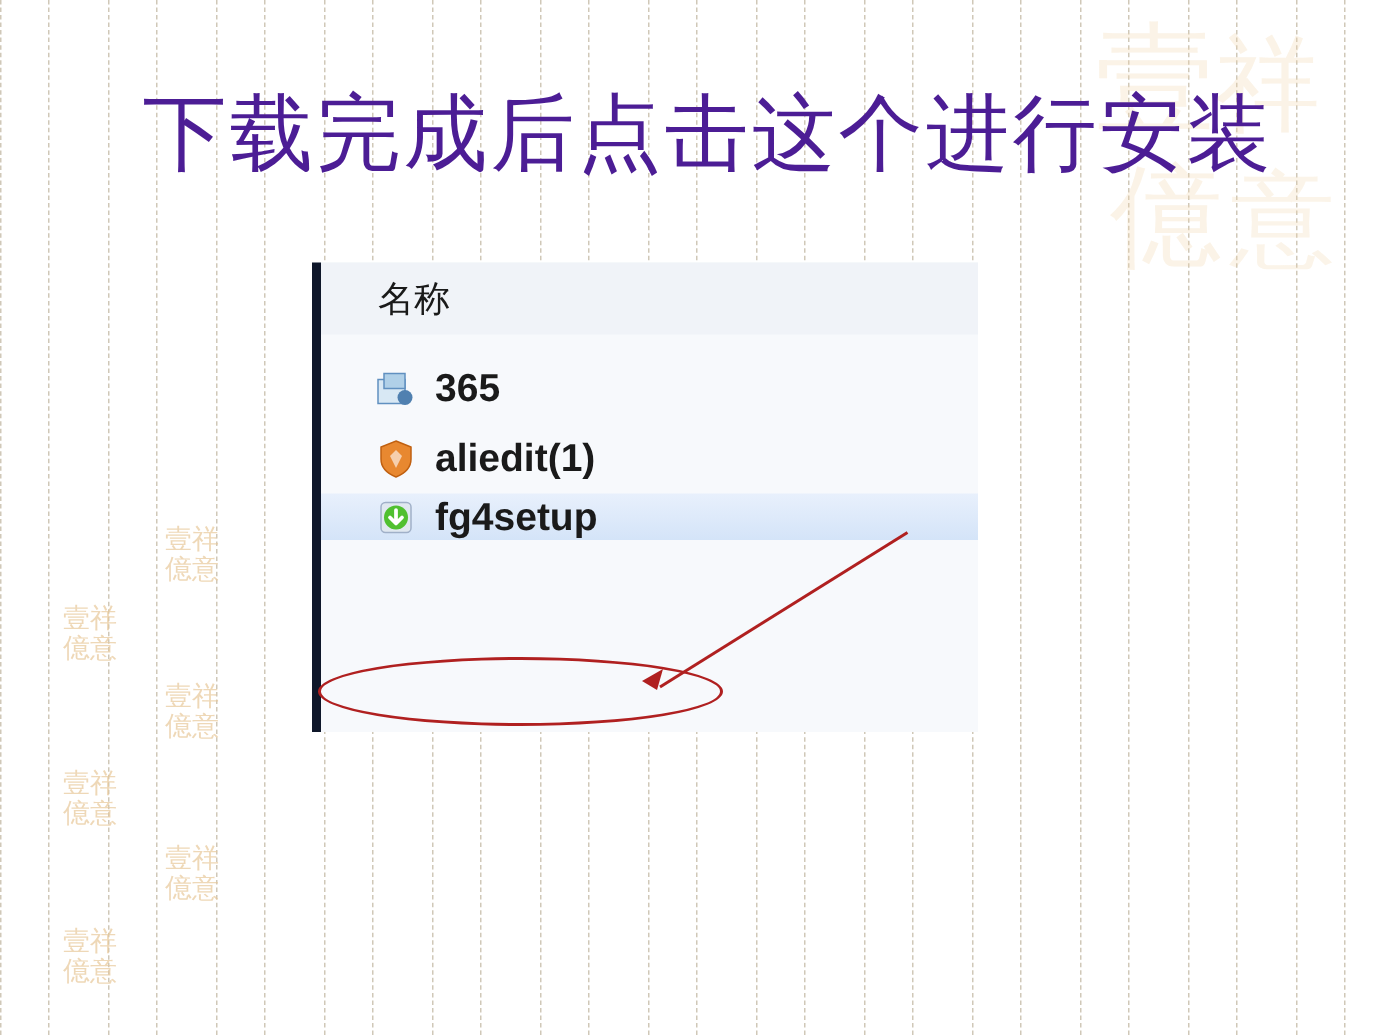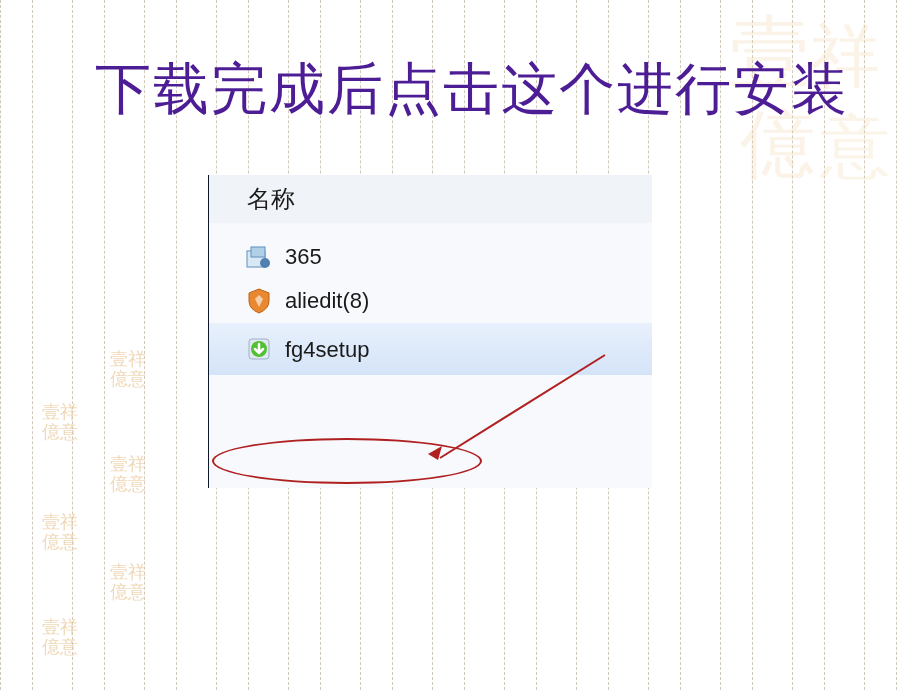--- a/index.html
+++ b/index.html
@@ -71,21 +71,21 @@
     }
     
     
     .explorer {
       position: absolute;
       top: 175px;
       left: 208px;
       width: 444px;
       height: 313px;
       background: #f7f9fc;
-      border-left: 1px solid #0f172a;
+      border-left: 6px solid #0f172a;
     }
     
     .column-header {
       padding: 8px 38px;
       font-size: 24px;
       color: #1a1a1a;
       font-family: "Microsoft YaHei", sans-serif;
       background: #f0f3f8;
     }
     
@@ -96,34 +96,34 @@
     .file-item {
       display: flex;
       align-items: center;
       padding: 8px 0;
       gap: 12px;
     }
     
     .file-item.highlighted {
       background: linear-gradient(to bottom, #e8f0fc, #d4e4f8);
       margin: 0 -36px;
-      padding: 12px 36px;
-      align-items: flex-end;
+      padding: 0 36px;
     }
     
     .file-icon {
       width: 28px;
       height: 28px;
       flex-shrink: 0;
     }
     
     .file-name {
-      font-size: 22px;
+      font-size: 26px;
       color: #1a1a1a;
       font-family: "Segoe UI", Tahoma, sans-serif;
+      font-weight: bold;
     }
     
     
     .red-ellipse {
       position: absolute;
       border: 2px solid #b02020;
       border-radius: 50%;
       background: transparent;
       pointer-events: none;
     }
@@ -223,21 +223,21 @@
       <span class="file-name">365</span>
     </div>
 
     <div class="file-item">
       <span class="file-icon">
         <svg viewBox="0 0 28 28">
           <path d="M14 2 L24 6 L24 14 Q24 22 14 26 Q4 22 4 14 L4 6 Z" fill="#e88830" stroke="#c06010" stroke-width="1"></path>
           <path d="M14 8 L18 12 L14 20 L10 12 Z" fill="#fff" opacity="0.6"></path>
         </svg>
       </span>
-      <span class="file-name">aliedit(8)</span>
+      <span class="file-name">aliedit(1)</span>
     </div>
 
 
 
     <div class="file-item highlighted">
       <span class="file-icon">
         <svg viewBox="0 0 28 28">
           <rect x="4" y="4" width="20" height="20" rx="3" fill="#e0e8f0" stroke="#a0b0c8"></rect>
           <circle cx="14" cy="14" r="8" fill="#50c030"></circle>
           <path d="M14 9 L14 17 M10 14 L14 18 L18 14" stroke="#fff" stroke-width="2.5" fill="none" stroke-linecap="round" stroke-linejoin="round"></path>

